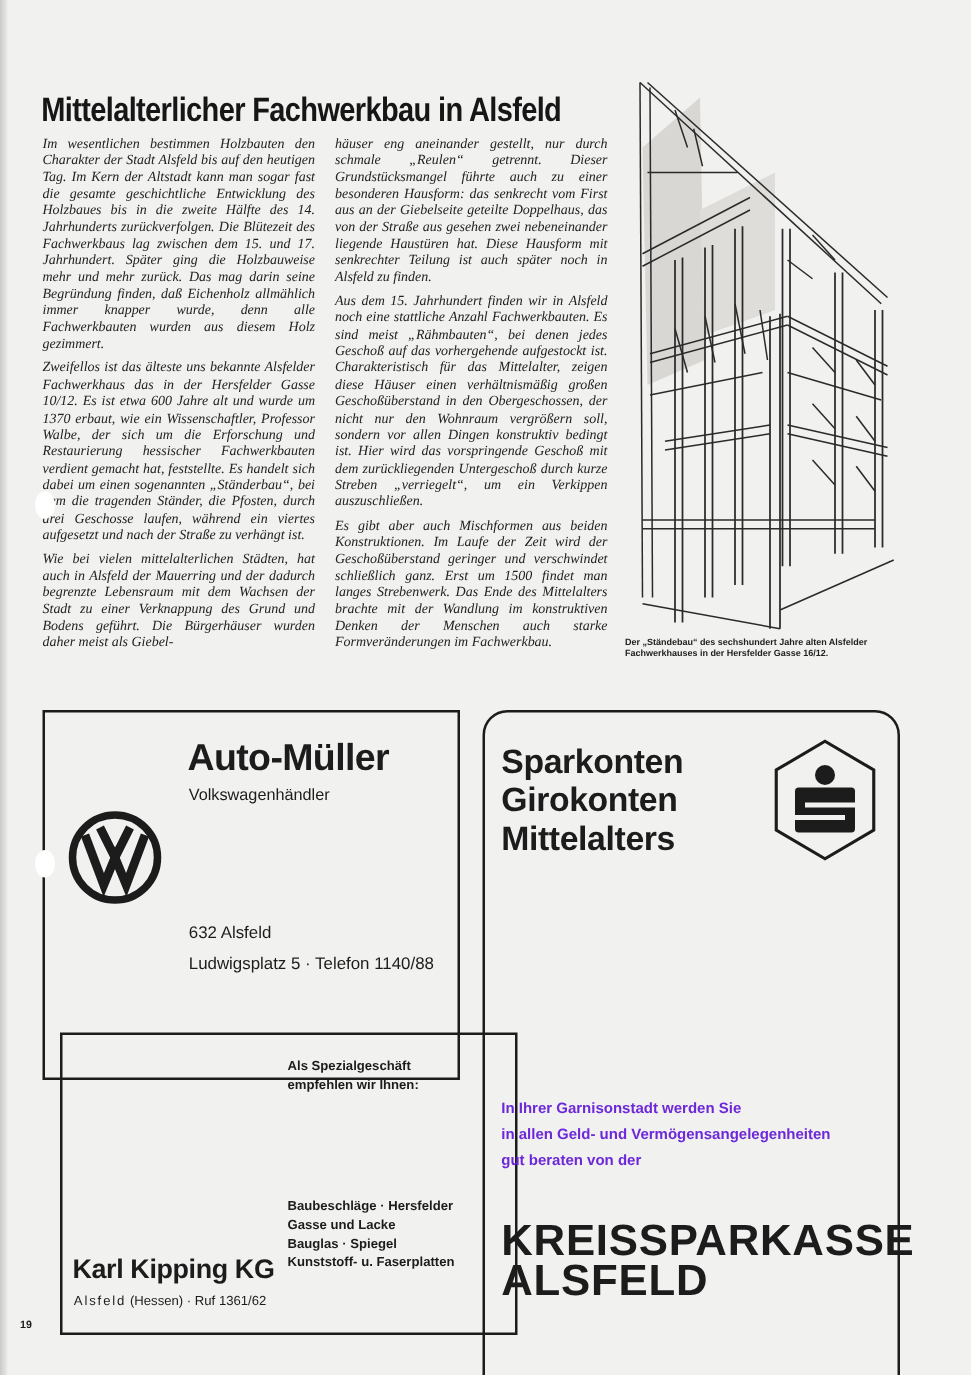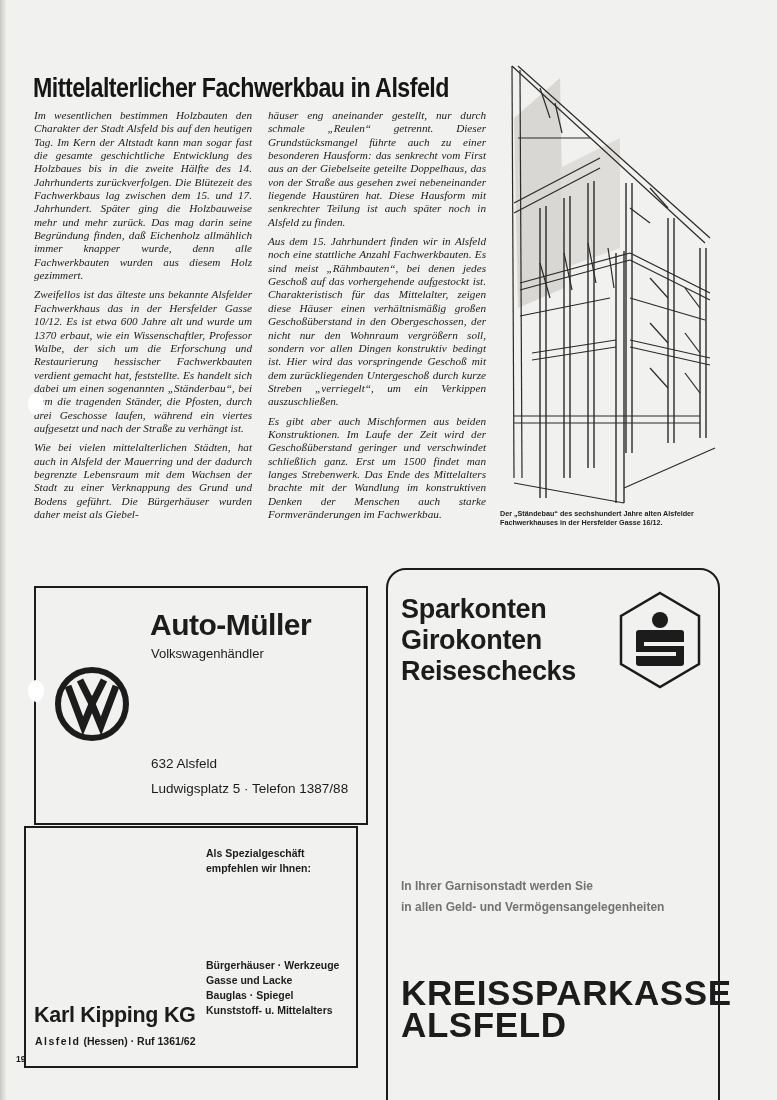--- a/index.html
+++ b/index.html
@@ -35,39 +35,39 @@
     }
     .caption {
       position: absolute; left: 500px; top: 509px; width: 228px;
       font-family: "Liberation Sans", sans-serif; font-weight: bold;
       font-size: 7.2px; line-height: 9px; color: #222;
     }
     .ad {
       position: absolute; border: 2px solid #1c1c1c; box-sizing: border-box;
       font-family: "Liberation Sans", sans-serif; color: #1c1c1c;
     }
-    .ad-auto { left: 34px; top: 586px; width: 334px; height: 239px; }
-    .ad-kip  { left: 24px; top: 826px; width: 334px; height: 242px; }
+    .ad-auto { left: 34px; top: 568px; width: 334px; height: 296px; }
+    .ad-kip  { left: 48px; top: 826px; width: 366px; height: 242px; }
     .ad-ksk  { left: 386px; top: 568px; width: 334px; height: 618px; border-radius: 20px; }
 
     .auto-name { position: absolute; left: 114px; top: 20px; font-size: 30px; font-weight: bold; letter-spacing: -0.5px; }
     .auto-sub { position: absolute; left: 115px; top: 58px; font-size: 13px; }
     .vw-logo { position: absolute; left: 18px; top: 78px; width: 76px; height: 76px; }
     .auto-city { position: absolute; left: 115px; top: 168px; font-size: 13.5px; font-weight: normal; }
     .auto-addr { position: absolute; left: 115px; top: 193px; font-size: 13.5px; }
 
     .kip-intro { position: absolute; left: 180px; top: 18px; font-size: 10.5px; font-weight: bold; line-height: 15px; }
     .kip-name { position: absolute; left: 8px; top: 175px; font-size: 21.5px; font-weight: bold; letter-spacing: -0.3px; text-align: center; }
-    .kip-addr { position: absolute; left: 9px; top: 207px; font-size: 10.5px; font-weight: bold; }
+    .kip-addr { position: absolute; left: 9px; top: 207px; font-size: 10.5px; font-weight: normal; }
     .kip-addr .spaced { letter-spacing: 1.5px; }
     .kip-list { position: absolute; left: 180px; top: 130px; font-size: 10.5px; font-weight: bold; line-height: 15px; }
 
     .ksk-lines { position: absolute; left: 13px; top: 24px; font-size: 27px; font-weight: bold; line-height: 31px; letter-spacing: -0.3px; }
     .spk-logo { position: absolute; left: 230px; top: 20px; width: 84px; height: 100px; }
-    .ksk-text { position: absolute; left: 13px; top: 306px; font-size: 12px; font-weight: bold; line-height: 21px; color: #737373; }
+    .ksk-text { position: absolute; left: 13px; top: 306px; font-size: 12px; font-weight: bold; line-height: 21px; color: #6d28d9; }
     .ksk-name { position: absolute; left: 13px; top: 407px; font-size: 35px; font-weight: bold; line-height: 32px; letter-spacing: 0.6px; }
 
     .page-num { position: absolute; left: 16px; top: 1054px; font-family: "Liberation Sans", sans-serif; font-size: 8.5px; font-weight: bold; }
     .punch { position: absolute; width: 16px; height: 22px; background: #ffffff; border-radius: 50%; }
   </style>
 </head>
 <body>
 
 <div class="page-edge"></div>
 
@@ -159,56 +159,57 @@
   <div class="auto-name">Auto-Müller</div>
   <div class="auto-sub">Volkswagenhändler</div>
   <div class="vw-logo">
     <svg width="76" height="76" viewBox="0 0 76 76">
       <circle cx="38" cy="38" r="34" fill="none" stroke="#1c1c1c" stroke-width="6"></circle>
       <path d="M14 20 L29 60 L38 38 L47 60 L62 20" fill="none" stroke="#1c1c1c" stroke-width="7" stroke-linejoin="miter"></path>
       <path d="M26 14 L38 38 L50 14" fill="none" stroke="#1c1c1c" stroke-width="7" stroke-linejoin="miter"></path>
     </svg>
   </div>
   <div class="auto-city">632 Alsfeld</div>
-  <div class="auto-addr">Ludwigsplatz 5 · Telefon 1387/88</div>
+  <div class="auto-addr">Ludwigsplatz 5 · Telefon 1140/88</div>
 </div>
 
 <div class="ad ad-kip">
   <div class="kip-intro">
     <div>Als Spezialgeschäft</div>
     <div>empfehlen wir Ihnen:</div>
   </div>
   <div class="kip-list">
-    <div>Bürgerhäuser · Werkzeuge</div>
+    <div>Baubeschläge · Hersfelder</div>
     <div>Gasse und Lacke</div>
     <div>Bauglas · Spiegel</div>
-    <div>Kunststoff- u. Mittelalters</div>
+    <div>Kunststoff- u. Faserplatten</div>
   </div>
   <div class="kip-name">Karl Kipping KG</div>
   <div class="kip-addr"><span class="spaced">Alsfeld</span><span> (Hessen) · Ruf 1361/62</span></div>
 </div>
 
 <div class="ad ad-ksk">
   <div class="ksk-lines">
     <div>Sparkonten</div>
     <div>Girokonten</div>
-    <div>Reiseschecks</div>
+    <div>Mittelalters</div>
   </div>
   <div class="spk-logo">
     <svg width="84" height="100" viewBox="0 0 84 100">
       <polygon points="42,3 81,26 81,74 42,97 3,74 3,26" fill="none" stroke="#1c1c1c" stroke-width="2.5"></polygon>
       <circle cx="42" cy="30" r="8" fill="#1c1c1c"></circle>
       <rect x="18" y="40" width="48" height="36" rx="3" fill="#1c1c1c"></rect>
       <rect x="26" y="52" width="40" height="4" fill="#f1f1ef"></rect>
       <rect x="18" y="62" width="40" height="4" fill="#f1f1ef"></rect>
     </svg>
   </div>
   <div class="ksk-text">
     <div>In Ihrer Garnisonstadt werden Sie</div>
     <div>in allen Geld- und Vermögensangelegenheiten</div>
+    <div>gut beraten von der</div>
   </div>
   <div class="ksk-name">
     <div>KREISSPARKASSE</div>
     <div>ALSFELD</div>
   </div>
 </div>
 
 <div class="punch" style="left:28px; top:393px;"></div>
 <div class="punch" style="left:28px; top:680px;"></div>
 

